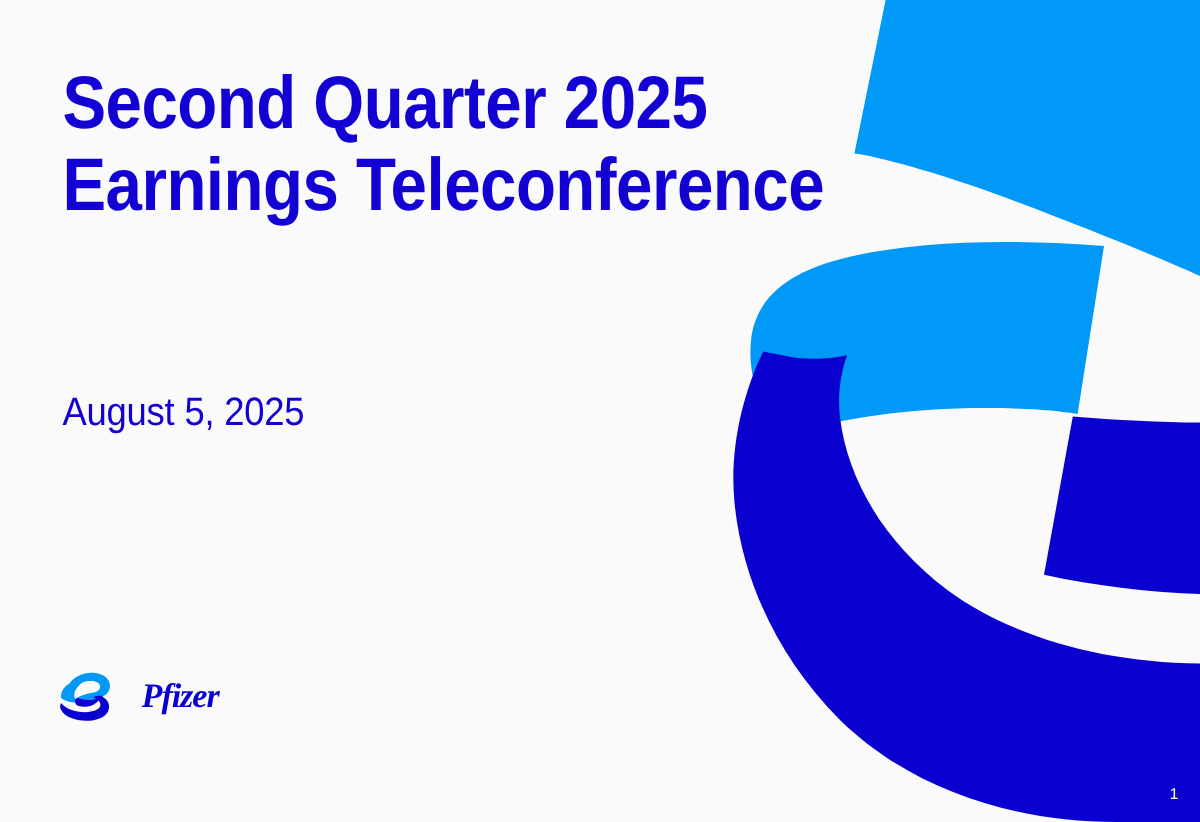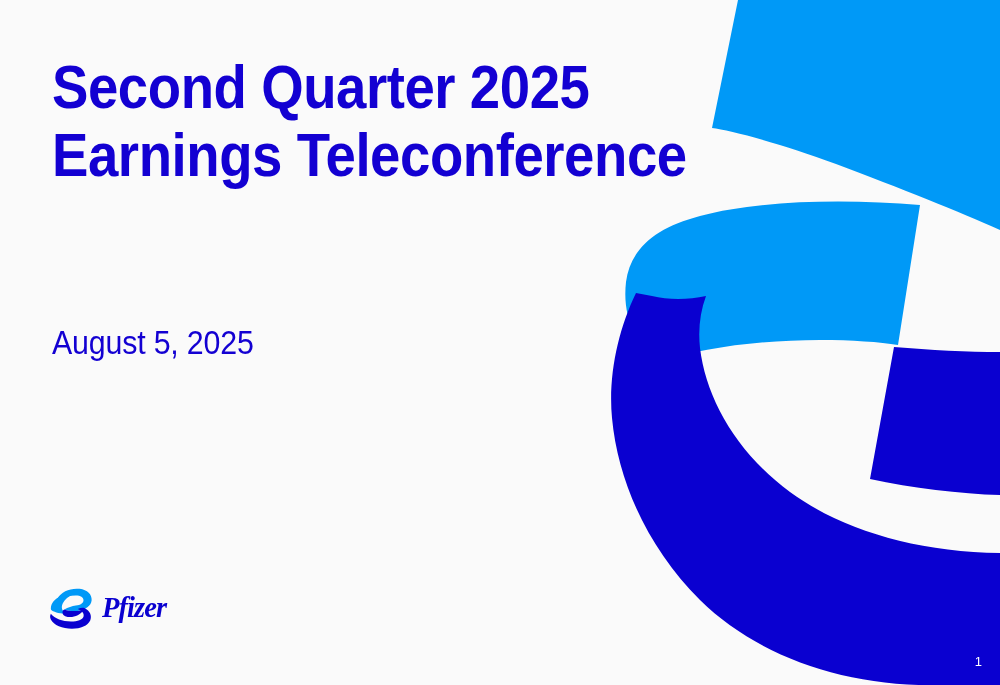--- a/index.html
+++ b/index.html
@@ -65,24 +65,24 @@
     transform: scaleX(0.92);
     transform-origin: left top;
     white-space: nowrap;
     z-index: 3;
   }
 
   
   .logo {
     position: absolute;
     left: 47px;
-    top: 584px;
+    top: 556px;
     display: flex;
     align-items: center;
-    gap: 7px;
+    gap: 23px;
     z-index: 4;
   }
   .logo-mark {
     width: 48px;
     height: 48px;
     display: block;
   }
   .logo-word {
     width: 92px;
     height: 34px;

